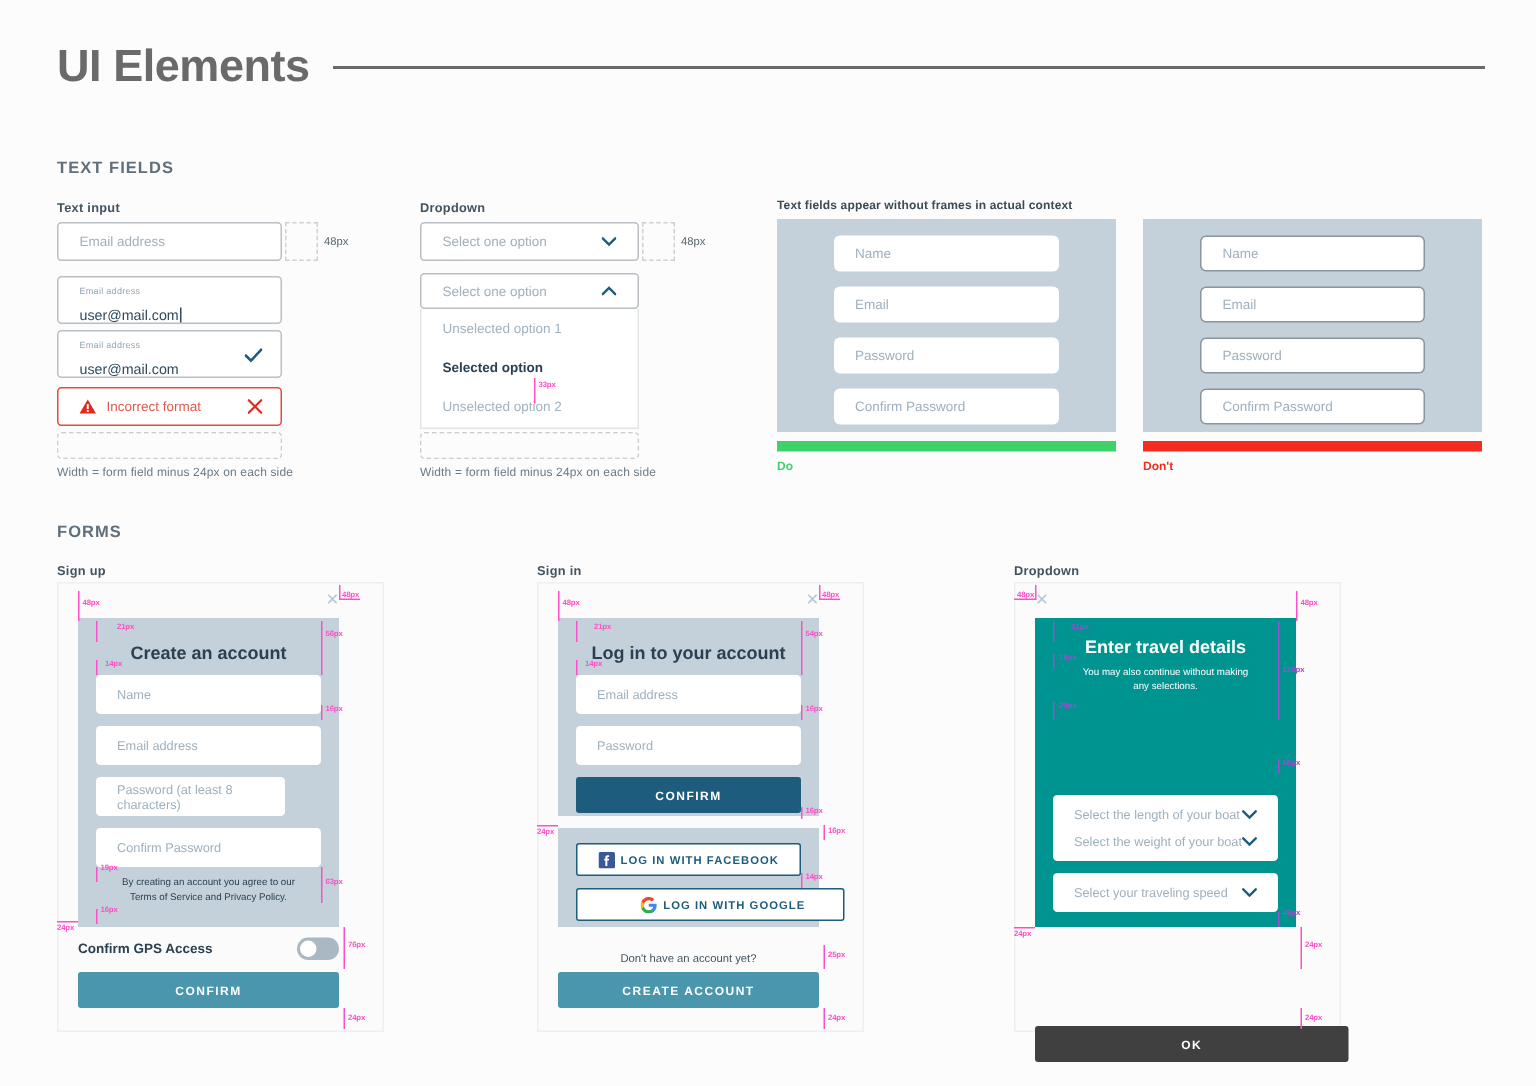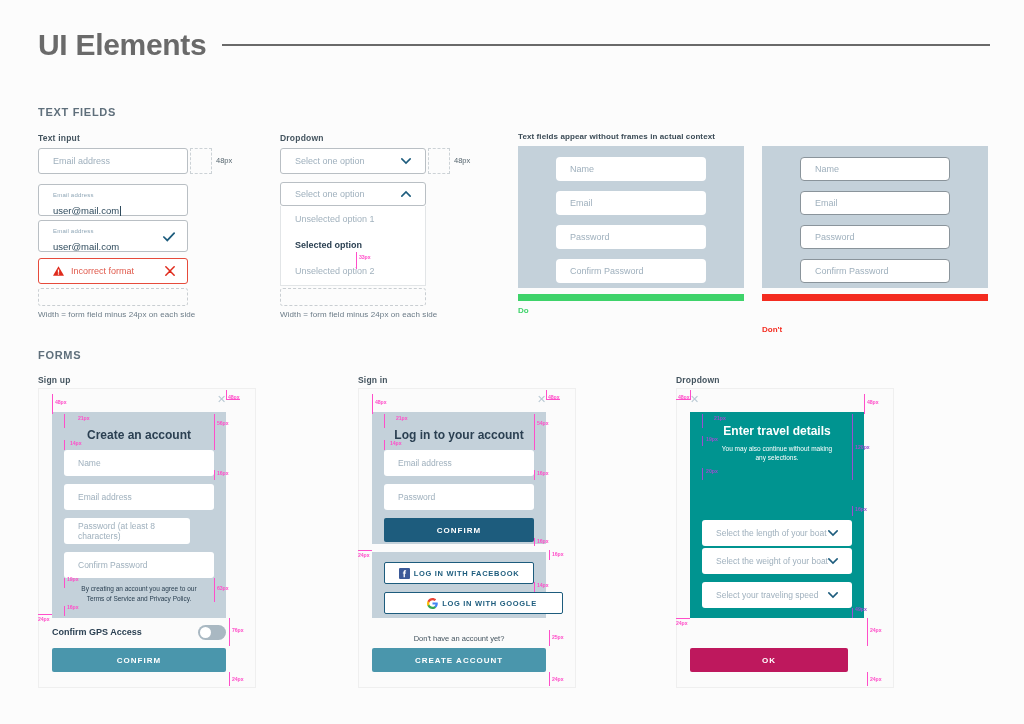--- a/index.html
+++ b/index.html
@@ -160,21 +160,21 @@
 <div class="bar" id="do-bar" style="left: 518px; top: 294px; width: 226px; background: rgb(62, 211, 106);"></div>
 <div class="verdict" id="do-txt" style="left: 518px; top: 306px; color: rgb(62, 211, 106);">Do</div>
 
 <div class="ctx-panel" style="left:762px; top:146px; width:226px; height:142px;">
   <div class="ctx-field framed" style="left:38px; top:11px; width:150px; height:24px;">Name</div>
   <div class="ctx-field framed" style="left:38px; top:45px; width:150px; height:24px;">Email</div>
   <div class="ctx-field framed" style="left:38px; top:79px; width:150px; height:24px;">Password</div>
   <div class="ctx-field framed" style="left:38px; top:113px; width:150px; height:24px;">Confirm Password</div>
 </div>
 <div class="bar" id="dont-bar" style="left: 762px; top: 294px; width: 226px; background: rgb(244, 44, 32);"></div>
-<div class="verdict" id="dont-txt" style="left: 762px; top: 306px; color: rgb(244, 44, 32); margin-top: 19px;">Don't</div>
+<div class="verdict" id="dont-txt" style="left: 762px; top: 306px; color: rgb(244, 44, 32);">Don't</div>
 
 <div class="section-head" style="left:38px; top:349px;">FORMS</div>
 
 <div class="col-label" style="left:38px; top:375px;">Sign up</div>
 <div class="mock" style="left:38px; top:388px; width:218px; height:300px;"></div>
 
 <div style="position:absolute; left:52px; top:412px; width:174px; height:206px; background:#c4d1da;">
   <div class="mock-title" style="top:16px;">Create an account</div>
   <div class="m-field" style="left:12px; top:38px; width:150px; height:26px;">Name</div>
   <div class="m-field" style="left:12px; top:72px; width:150px; height:26px;">Email address</div>
@@ -276,40 +276,40 @@
 <div class="pk-t" style="left:552px; top:634px;">25px</div>
 <div class="pk pk-v" style="left:549px; top:672px; height:14px;"></div>
 <div class="pk-t" style="left:552px; top:676px;">24px</div>
 
 <div class="col-label" style="left:676px; top:375px;">Dropdown</div>
 <div class="mock" style="left:676px; top:388px; width:218px; height:300px;"></div>
 
 <div style="position:absolute; left:690px; top:412px; width:174px; height:206px; background:#009490;">
   <div class="mock-title" style="top:12px; color:#fff;">Enter travel details</div>
   <div class="mock-sub" style="top:32px; padding:0 26px;">You may also continue without making any selections.</div>
-  <div class="m-sel" style="left:12px; top:108px; width:150px; height:26px;">
+  <div class="m-sel" style="left:12px; top:118px; width:150px; height:26px;">
     <span>Select the length of your boat</span>
     <svg class="chev" viewBox="0 0 12 8">
         <path d="M1 1.5 L6 6.5 L11 1.5" stroke="#1d5c7d" stroke-width="1.9" fill="none" stroke-linecap="round"></path>
       </svg>
   </div>
   <div class="m-sel" style="left:12px; top:136px; width:150px; height:26px;">
     <span>Select the weight of your boat</span>
     <svg class="chev" viewBox="0 0 12 8">
         <path d="M1 1.5 L6 6.5 L11 1.5" stroke="#1d5c7d" stroke-width="1.9" fill="none" stroke-linecap="round"></path>
       </svg>
   </div>
   <div class="m-sel" style="left:12px; top:170px; width:150px; height:26px;">
     <span>Select your traveling speed</span>
     <svg class="chev" viewBox="0 0 12 8">
         <path d="M1 1.5 L6 6.5 L11 1.5" stroke="#1d5c7d" stroke-width="1.9" fill="none" stroke-linecap="round"></path>
       </svg>
   </div>
 </div>
-<div class="m-btn" id="travel-btn" style="left: 690px; top: 648px; width: 158px; height: 24px; background: #be185d;">OK</div>
+<div class="m-btn" id="travel-btn" style="left: 690px; top: 684px; width: 209px; height: 24px; background: #404040;">OK</div>
 
 <div class="pk pk-v" style="left:690px; top:390px; height:10px;"></div>
 <div class="pk pk-h" style="left:676px; top:399px; width:14px;"></div>
 <div class="pk-t" style="left:678px; top:394px;">48px</div>
 <div class="xmark" style="left:690px; top:393px;">✕</div>
 <div class="pk pk-v" style="left:864px; top:394px; height:20px;"></div>
 <div class="pk-t" style="left:867px; top:399px;">48px</div>
 <div class="pur" style="left:702px; top:414px; height:14px;"></div>
 <div class="pur-t" style="left:714px; top:415px;">21px</div>
 <div class="pur" style="left:702px; top:436px; height:10px;"></div>

